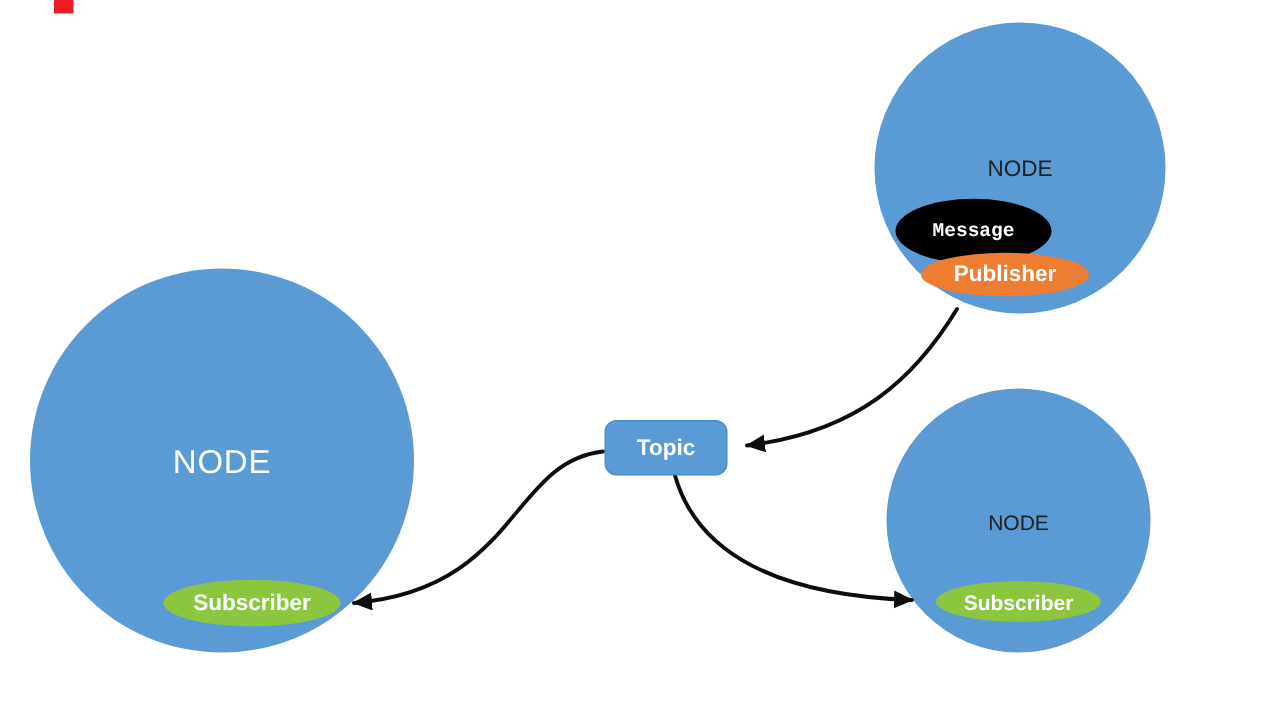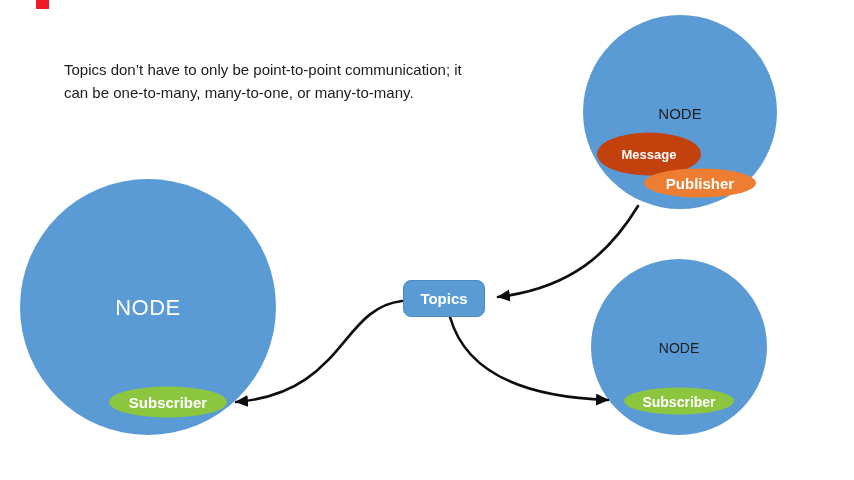--- a/index.html
+++ b/index.html
@@ -52,22 +52,22 @@
     transform: translate(-50%, -50%);
     border-radius: 50%;
     display: flex;
     align-items: center;
     justify-content: center;
     color: #ffffff;
     font-weight: bold;
     white-space: nowrap;
   }
   .pill-sub-left  { left: 168px; top: 402px; width: 118px; height: 31px; background: #8CC63F; font-size: 15px; }
-  .pill-message   { left: 649px; top: 154px; width: 104px; height: 43px; background: #c2410c; font-size: 13px; }
-  .pill-publisher { left: 700px; top: 183px; width: 112px; height: 29px; background: #ED7D31; font-size: 15px; }
+  .pill-message   { left: 649px; top: 154px; width: 104px; height: 43px; background: #000000; font-size: 13px; font-family: Liberation Mono, monospace; }
+  .pill-publisher { left: 670px; top: 183px; width: 112px; height: 29px; background: #ED7D31; font-size: 15px; }
   .pill-sub-right { left: 679px; top: 401px; width: 110px; height: 27px; background: #8CC63F; font-size: 14px; }
 
   .topic-box {
     position: absolute;
     left: 403px; top: 280px;
     width: 82px; height: 37px;
     background: #5B9BD5;
     border: 1px solid #4a8ac6;
     border-radius: 8px;
     box-sizing: border-box;
@@ -86,21 +86,20 @@
     pointer-events: none;
   }
 </style>
 </head>
 <body>
 
 <div class="canvas">
 
   <div class="red-tab"></div>
 
-  <div class="caption">Topics don’t have to only be point-to-point communication; it can be one-to-many, many-to-one, or many-to-many.</div>
 
   <div class="circle circle-left"></div>
   <div class="node-label node-label-left">NODE</div>
   <div class="pill pill-sub-left">
     <span>Subscriber</span>
   </div>
 
   <div class="circle circle-tright"></div>
   <div class="node-label node-label-tright">NODE</div>
   <div class="pill pill-message">
@@ -121,16 +120,16 @@
       <marker id="arrowhead" markerUnits="userSpaceOnUse" markerWidth="16" markerHeight="14" refX="12" refY="6" orient="auto">
         <path d="M0,0 L13,6 L0,12 Z" fill="#0d0d0d"></path>
       </marker>
     </defs>
     <path d="M 638 206 C 610 252, 572 288, 498 297" fill="none" stroke="#0d0d0d" stroke-width="2.6" stroke-linecap="round" marker-end="url(#arrowhead)"></path>
     <path d="M 402 301 C 340 308, 345 393, 236 402" fill="none" stroke="#0d0d0d" stroke-width="2.6" stroke-linecap="round" marker-end="url(#arrowhead)"></path>
     <path d="M 450 317 C 465 370, 520 397, 608 400" fill="none" stroke="#0d0d0d" stroke-width="2.6" stroke-linecap="round" marker-end="url(#arrowhead)"></path>
   </svg>
 
   <div class="topic-box">
-    <span>Topics</span>
+    <span>Topic</span>
   </div>
 
 </div>
 
 </body></html>

